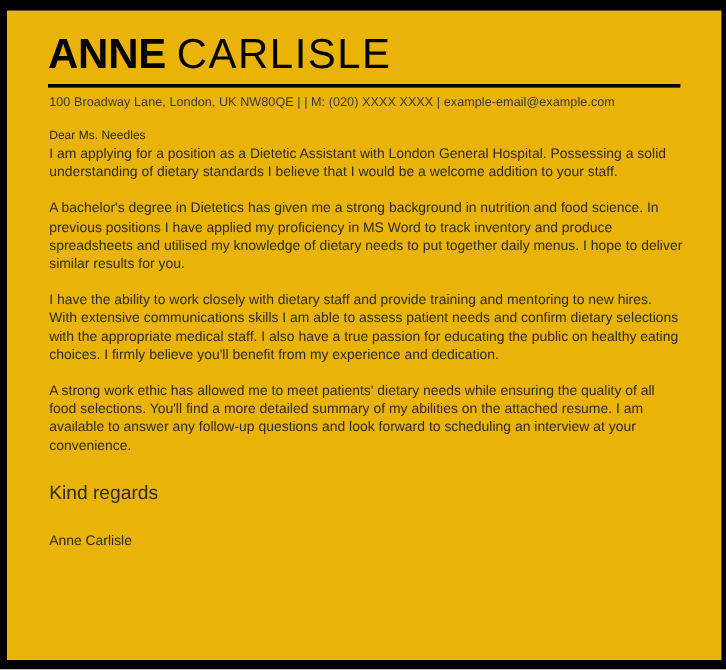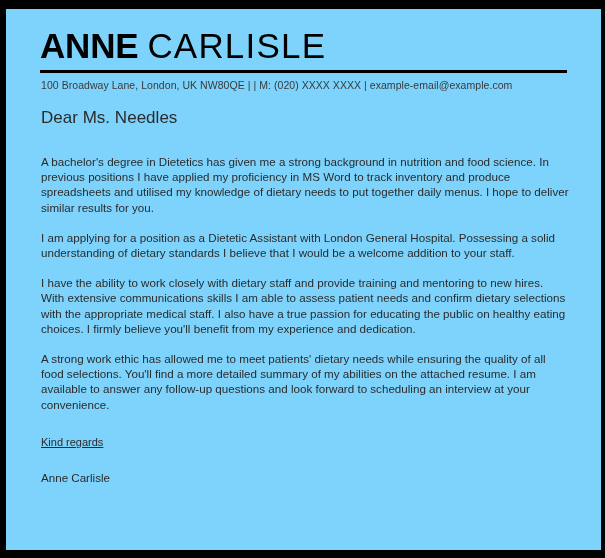--- a/index.html
+++ b/index.html
@@ -23,21 +23,21 @@
     border-top: 9px solid #000000;
     border-left: 6px solid #000000;
     border-right: 4px solid #000000;
     border-bottom: 8px solid #000000;
   }
 
   .page-inner {
     box-sizing: border-box;
     width: 100%;
     height: 100%;
-    background: #7dd3fc;
+    background: #eab308;
     padding: 19px 28px 0 27px;
   }
 
   
   .letterhead {
     margin: 0 0 0 0;
   }
 
   .name-line {
     white-space: nowrap;
@@ -74,40 +74,39 @@
   }
 
   
   .letter-body {
     margin-top: 17px;
     padding-left: 8px;
     padding-right: 4px;
   }
 
   .salutation {
-    font-size: 17px;
+    font-size: 10px;
     color: #2b2b2b;
-    margin-bottom: 26px;
+    margin-bottom: 2px;
     letter-spacing: 0.02px;
   }
 
   .letter-paragraph {
     font-size: 11.6px;
     color: #2b2b2b;
     line-height: 15.2px;
     margin: 0 0 15px 0;
     text-align: left;
     letter-spacing: 0.01px;
   }
 
   .closing-phrase {
-    font-size: 11px;
+    font-size: 16px;
     color: #2b2b2b;
     margin: 24px 0 0 0;
-    text-decoration: underline;
   }
 
   .signature-name {
     font-size: 11.6px;
     color: #2b2b2b;
     margin: 23px 0 0 0;
   }
 </style>
 </head>
 <body>
@@ -122,23 +121,23 @@
 
       <div class="head-rule"></div>
 
       <div class="contact-line">100 Broadway Lane, London, UK NW80QE |  | M: (020) XXXX XXXX  |  example-email@example.com</div>
     </div>
 
     <div class="letter-body">
 
       <div class="salutation">Dear Ms. Needles</div>
 
+      <p class="letter-paragraph">I am applying for a position as a Dietetic Assistant with London General Hospital. Possessing a solid understanding of dietary standards I believe that I would be a welcome addition to your staff.</p>
+
       <p class="letter-paragraph">A bachelor's degree in Dietetics has given me a strong background in nutrition and food science. In previous positions I have applied my proficiency in MS Word to track inventory and produce spreadsheets and utilised my knowledge of dietary needs to put together daily menus. I hope to deliver similar results for you.</p>
-
-      <p class="letter-paragraph">I am applying for a position as a Dietetic Assistant with London General Hospital. Possessing a solid understanding of dietary standards I believe that I would be a welcome addition to your staff.</p>
 
       <p class="letter-paragraph">I have the ability to work closely with dietary staff and provide training and mentoring to new hires. With extensive communications skills I am able to assess patient needs and confirm dietary selections with the appropriate medical staff. I also have a true passion for educating the public on healthy eating choices. I firmly believe you'll benefit from my experience and dedication.</p>
 
       <p class="letter-paragraph">A strong work ethic has allowed me to meet patients' dietary needs while ensuring the quality of all food selections. You'll find a more detailed summary of my abilities on the attached resume. I am available to answer any follow-up questions and look forward to scheduling an interview at your convenience.</p>
 
       <div class="closing-phrase">Kind regards</div>
 
       <div class="signature-name">Anne Carlisle</div>
 
     </div>

